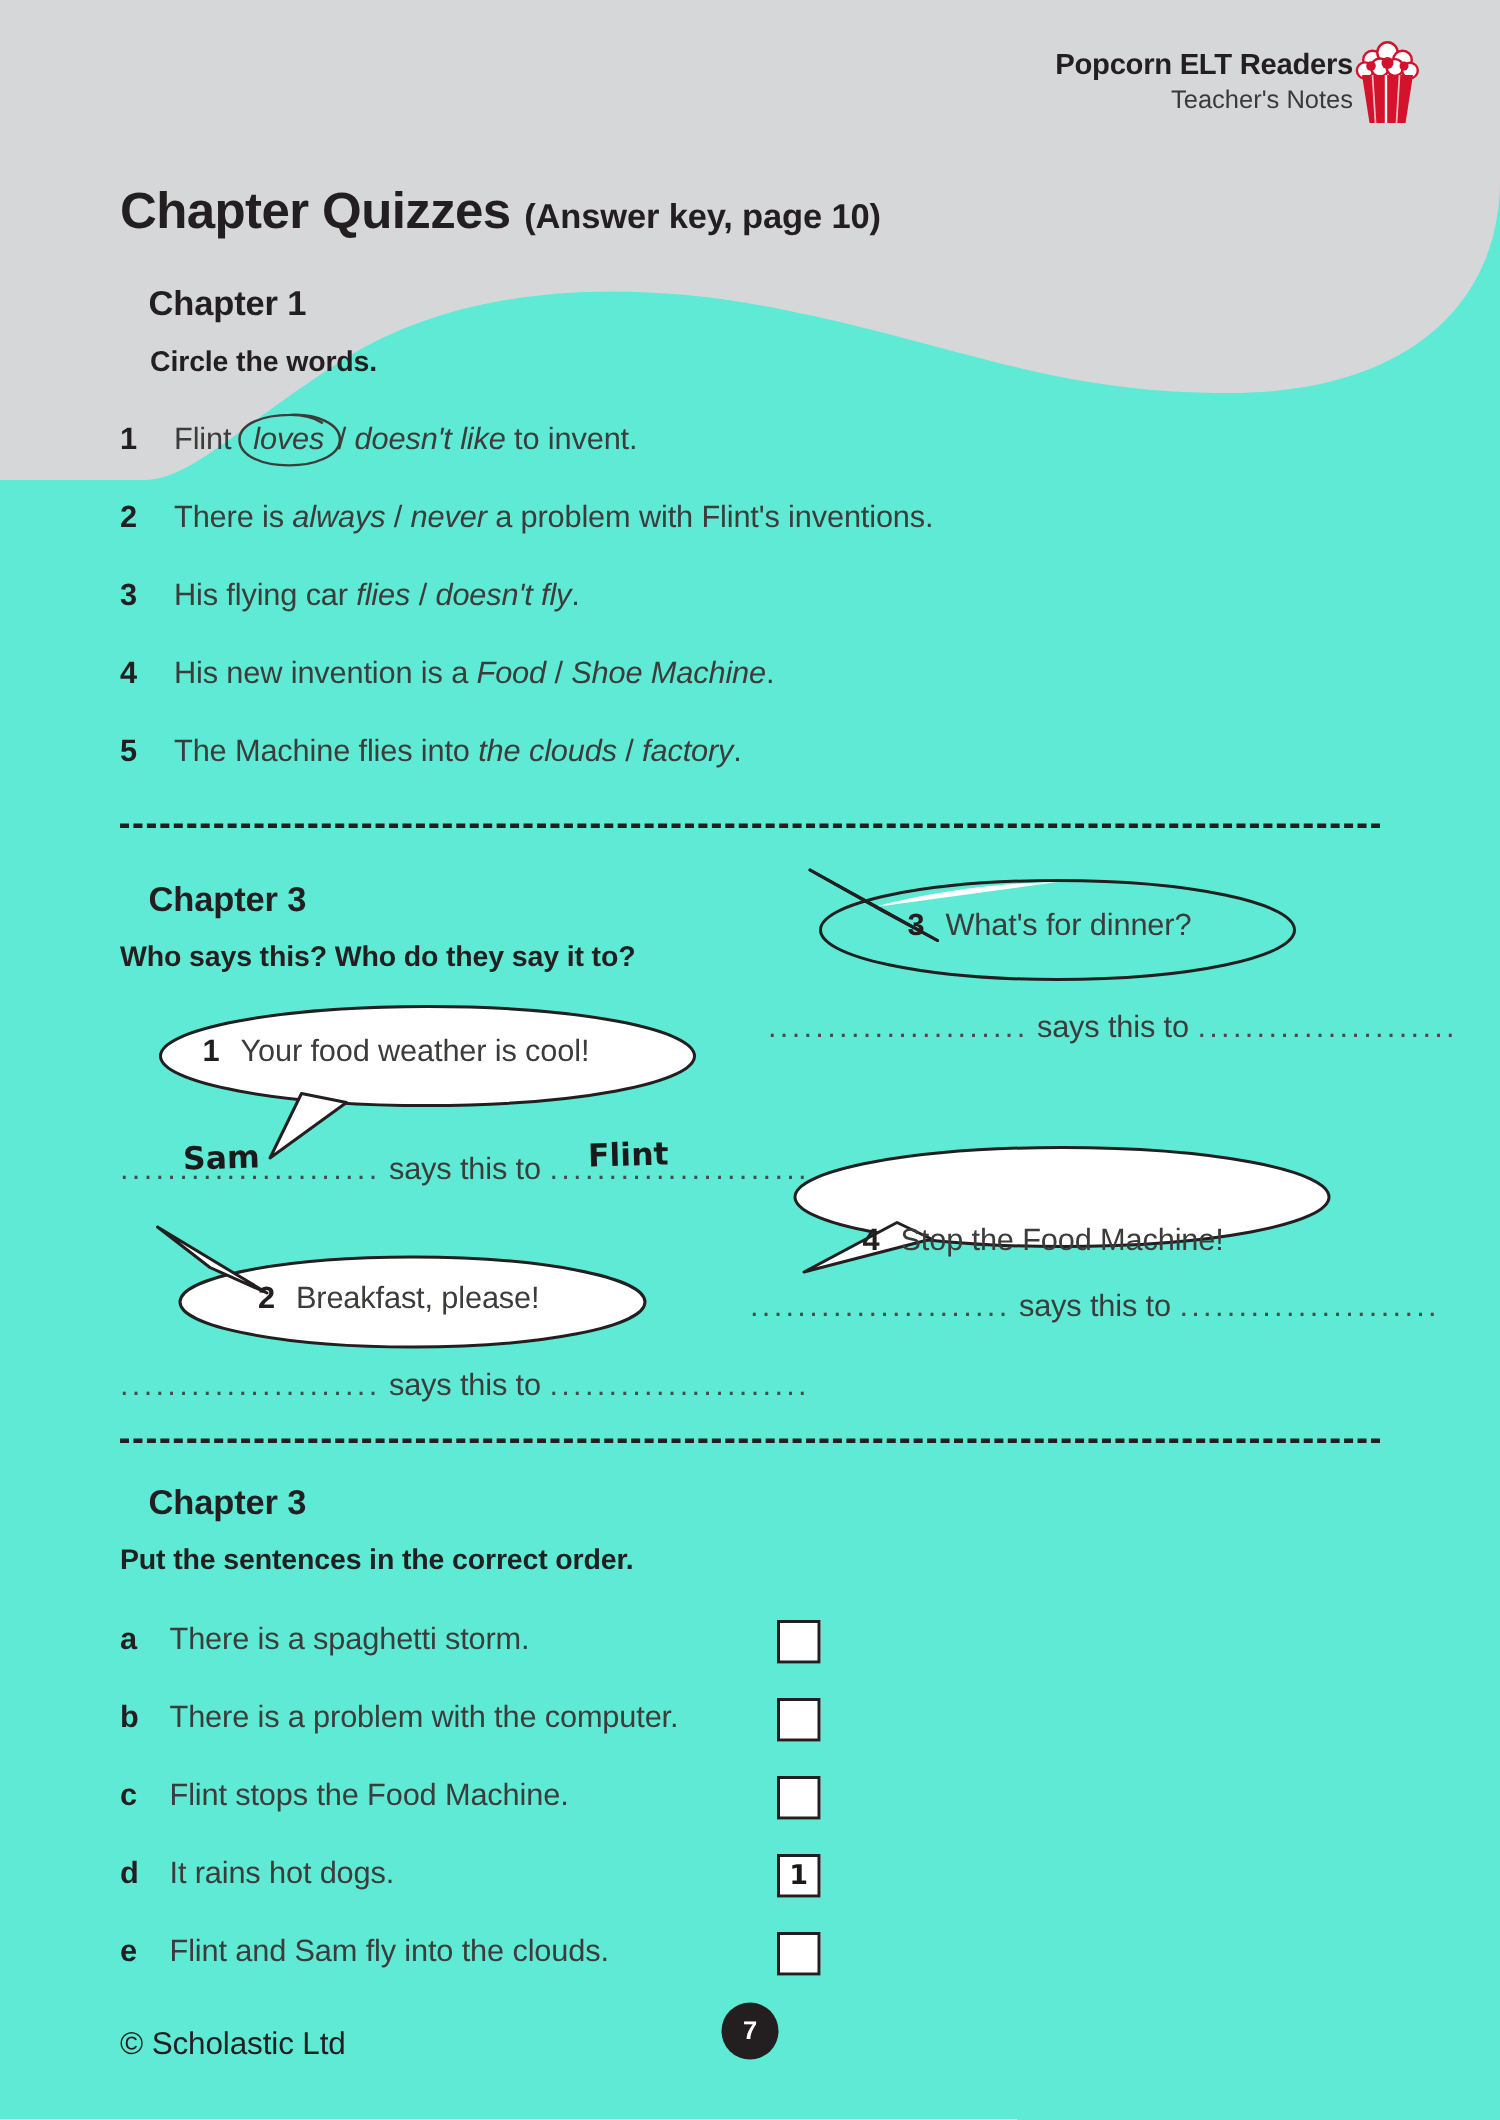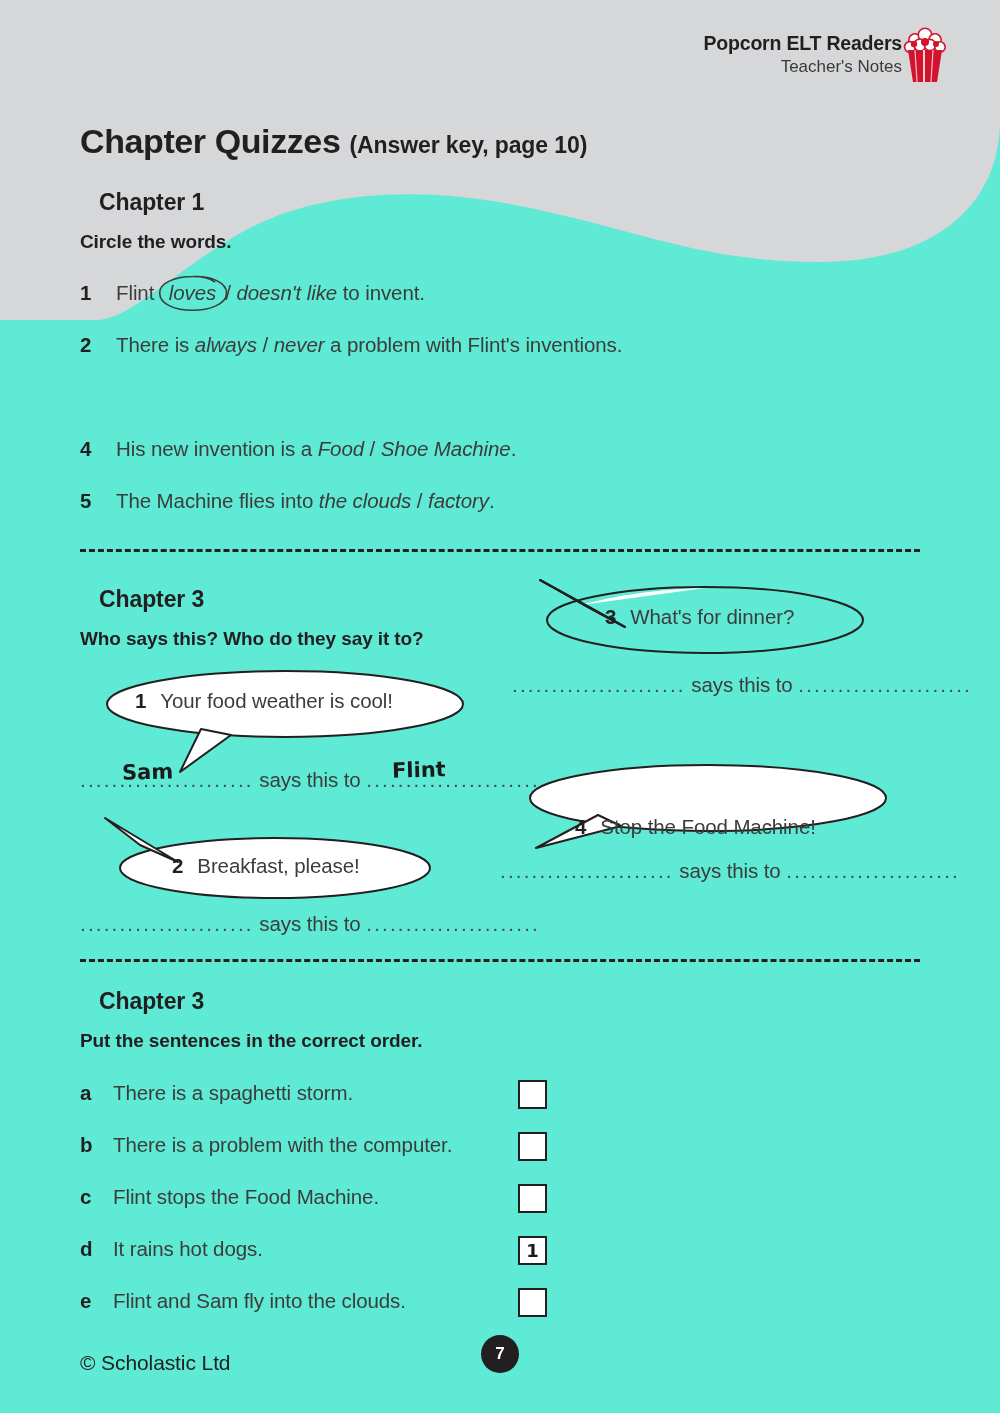--- a/index.html
+++ b/index.html
@@ -277,32 +277,35 @@
   </svg>
 
   <div class="content">
 
     <div class="page-title">
       <span>Chapter Quizzes</span>
       <span class="subtle">(Answer key, page 10)</span>
     </div>
 
     <div class="chapter-head" style="top:189px;">Chapter 1</div>
-    <div class="instruction" style="top:231px;">Circle the words.</div>
+    <div class="instruction" style="top:231px;margin-left:20px;">Circle the words.</div>
 
     <div class="q-row" style="top:281px;">
       <span class="q-num">1</span><span>Flint </span><span class="circled"><svg class="ink-oval" viewBox="0 0 80 44" preserveAspectRatio="none">
             <path d="M41,3 C60,2 77,10 77,22 C77,35 58,42 40,42 C21,42 4,35 4,22 C4,10 21,3 41,3 C50,3 58,5 64,9" fill="none" stroke="#3c3c3b" stroke-width="1.8" stroke-linecap="round"></path>
           </svg><i>loves</i></span><span>/ </span><i>doesn't like</i><span> to invent.</span>
     </div>
 
     <div class="q-row" style="top:333px;">
       <span class="q-num">2</span><span>There is </span><i>always</i><span> / </span><i>never</i><span> a problem with Flint's inventions.</span>
     </div>
 
+    <div class="q-row" style="top:385px;">
+      <span class="q-num">3</span><span>His flying car </span><i>flies</i><span> / </span><i>doesn't fly</i><span>.</span>
+    </div>
 
     <div class="q-row" style="top:437px;">
       <span class="q-num">4</span><span>His new invention is a </span><i>Food</i><span> / </span><i>Shoe Machine</i><span>.</span>
     </div>
 
     <div class="q-row" style="top:489px;">
       <span class="q-num">5</span><span>The Machine flies into </span><i>the clouds</i><span> / </span><i>factory</i><span>.</span>
     </div>
 
     <div class="dashed-sep" style="top:549px;"></div>

